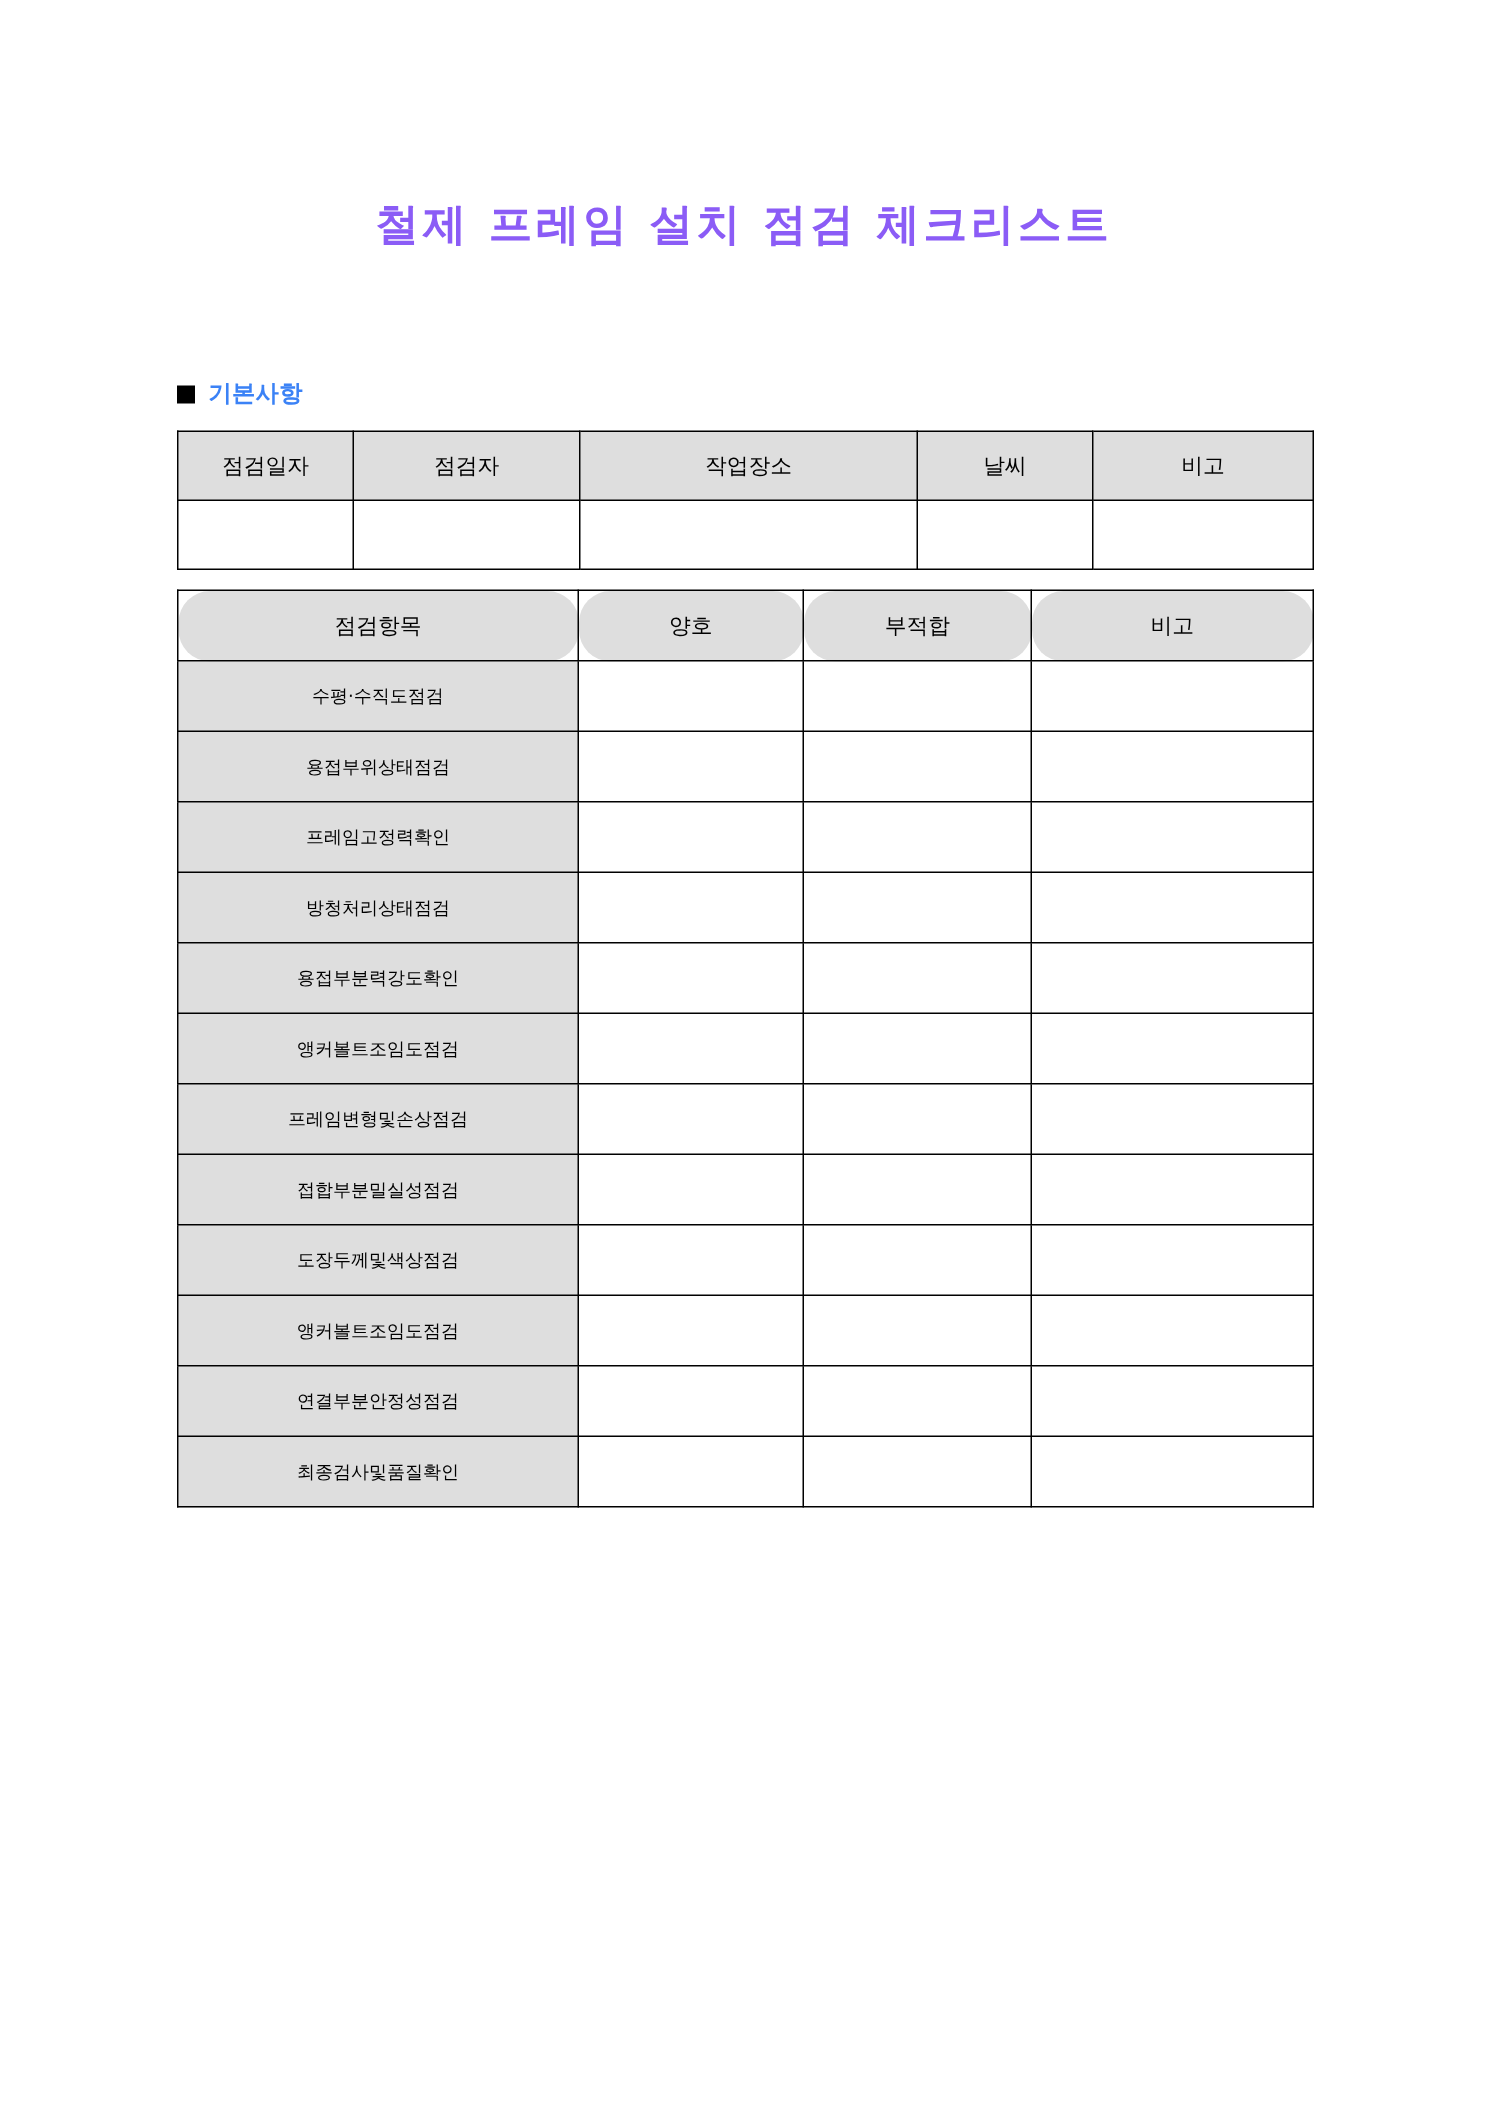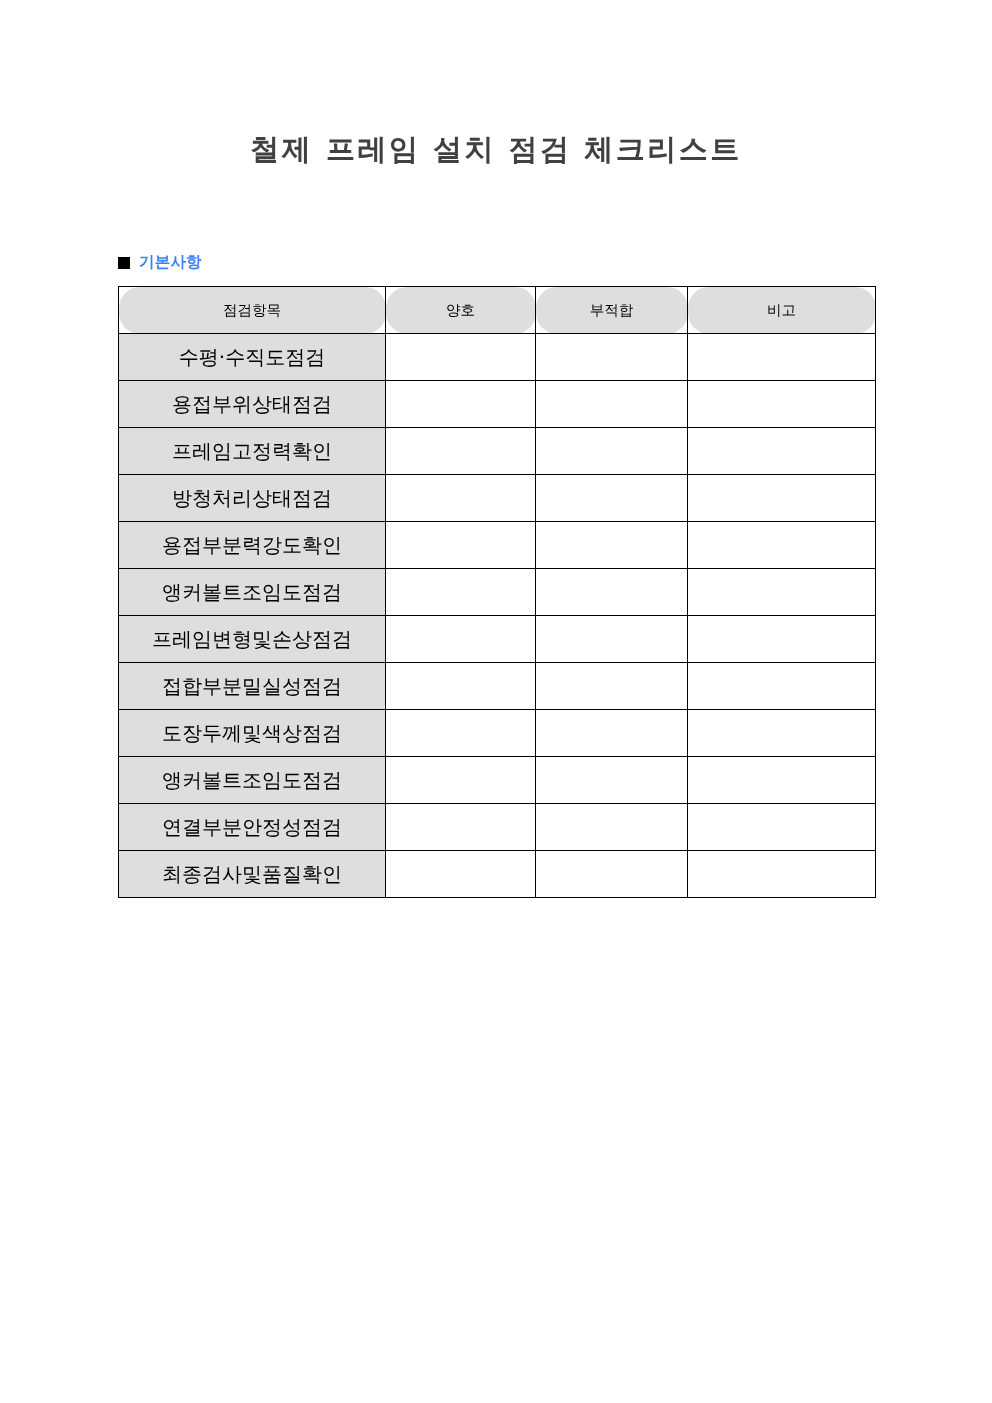--- a/index.html
+++ b/index.html
@@ -23,21 +23,21 @@
     position: relative;
   }
   .doc-title {
     text-align: center;
     font-size: 29px;
     font-weight: bold;
     letter-spacing: 2.5px;
     margin: 0;
     padding-top: 131px;
     line-height: 1.25;
-    color: #404040;
+    color: #8b5cf6;
   }
   .section-heading {
     font-size: 15.5px;
     font-weight: bold;
     color: #3b82f6;
     margin: 0;
     padding-left: 118px;
     display: flex;
     align-items: center;
     gap: 9px;
@@ -82,21 +82,21 @@
   .check-table { margin-top: 13px; }
   .check-table th {
     background: #dedede;
     height: 46px;
     font-size: 14.5px;
     border-radius: 21px;
   }
   .check-table td.item {
     background: #dedede;
     height: 46px;
-    font-size: 20px;
+    font-size: 12px;
   }
   .check-table td.mark {
     background: #ffffff;
     height: 46px;
   }
 
   
   .bt-c1 { width: 117px; }
   .bt-c2 { width: 151px; }
   .bt-c3 { width: 225px; }
@@ -114,20 +114,47 @@
 
 <div class="page">
 
   <h1 class="doc-title">철제 프레임 설치 점검 체크리스트</h1>
 
   <div class="section-heading section-1-heading">
     <span class="bullet"></span>
     <span>기본사항</span>
   </div>
 
+  <table class="sheet basic-table">
+    <colgroup>
+      <col class="bt-c1">
+        <col class="bt-c2">
+        <col class="bt-c3">
+        <col class="bt-c4">
+        <col class="bt-c5">
+    </colgroup>
+    <thead>
+      <tr>
+        <th>점검일자</th>
+        <th>점검자</th>
+        <th>작업장소</th>
+        <th>날씨</th>
+        <th>비고</th>
+      </tr>
+    </thead>
+    <tbody>
+      <tr>
+        <td class="blank"></td>
+        <td class="blank"></td>
+        <td class="blank"></td>
+        <td class="blank"></td>
+        <td class="blank"></td>
+      </tr>
+    </tbody>
+  </table>
 
 
   <table class="sheet check-table">
     <colgroup>
       <col class="ct-c1">
         <col class="ct-c2">
         <col class="ct-c3">
         <col class="ct-c4">
     </colgroup>
     <thead>

